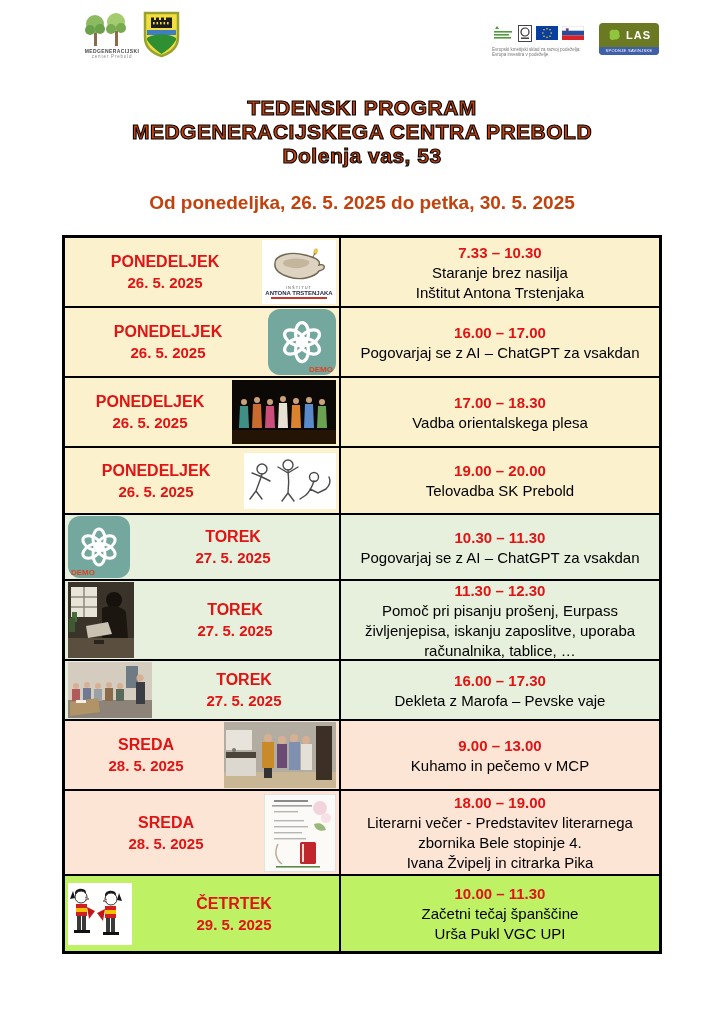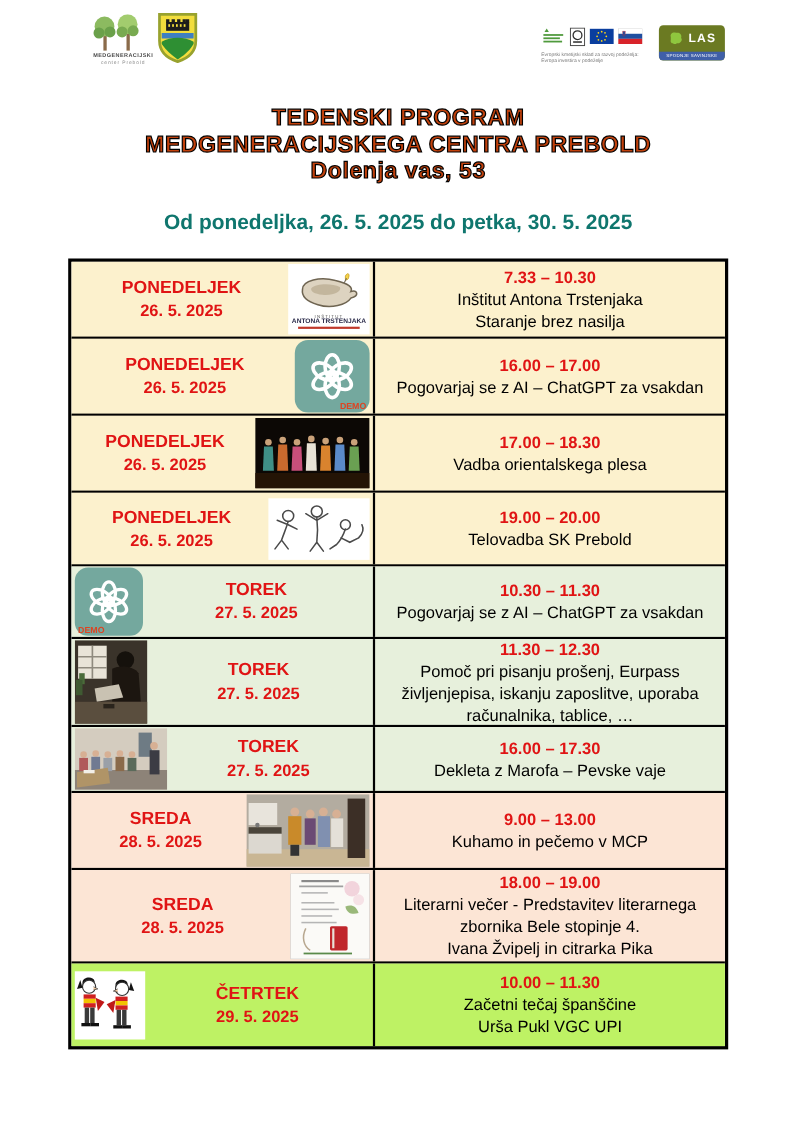--- a/index.html
+++ b/index.html
@@ -18,21 +18,21 @@
        display:flex;flex-direction:column;overflow:hidden;}
   .las-top{flex:1;display:flex;align-items:center;justify-content:center;gap:4px;}
   .las-word{color:#ffffff;font-weight:bold;font-size:11px;letter-spacing:1px;}
   .las-band{height:8px;background:#3f5fa8;color:#fff;font-size:4px;text-align:center;line-height:8px;letter-spacing:.3px;}
 
   
   .title{position:absolute;top:96px;left:0;width:724px;text-align:center;
          font-weight:bold;font-size:21px;line-height:24px;color:#c2410c;
          -webkit-text-stroke:1.1px #000;letter-spacing:.5px;}
   .subtitle{position:absolute;top:192px;left:0;width:724px;text-align:center;
-            font-weight:bold;font-size:19px;color:#0f766e;}
+            font-weight:bold;font-size:19px;color:#c2410c;}
 
   
   .sched{position:absolute;left:62px;top:235px;width:600px;border:3px solid #000;
          box-sizing:border-box;background:#fff;}
   .row{display:flex;border-bottom:2px solid #000;box-sizing:border-box;}
   .row:last-child{border-bottom:none;}
   .cl{width:276px;box-sizing:border-box;border-right:2px solid #000;
       display:flex;align-items:center;padding:0 3px;}
   .cr{flex:1;display:flex;flex-direction:column;justify-content:center;
       text-align:center;padding:2px 8px;}
@@ -164,22 +164,22 @@
             <path d="M16 17 C20 13 34 12 42 16 C44 20 36 24 26 23 C19 22 15 20 16 17 Z" fill="#c3b69d"></path>
             <path d="M46 12 L48 8" stroke="#6f6552" stroke-width="1"></path>
           </svg>
           <div style="font-size:4px;color:#555;letter-spacing:1px;">INŠTITUT</div>
           <div style="font-size:6px;color:#2b2b4a;font-weight:bold;">ANTONA TRSTENJAKA</div>
           <div style="width:56px;height:2px;background:#c0392b;margin-top:1px;"></div>
         </div>
       </div>
       <div class="cr">
         <div class="time">7.33 – 10.30</div>
+        <div class="desc">Staranje brez nasilja</div>
         <div class="desc">Inštitut Antona Trstenjaka</div>
-        <div class="desc">Staranje brez nasilja</div>
       </div>
     </div>
 
     <div class="row r2 bg-cream">
       <div class="cl">
         <div class="dayblk">
           <div class="day">PONEDELJEK</div>
           <div class="date">26. 5. 2025</div>
         </div>
         <div class="gpt" style="width:68px;height:66px;">

